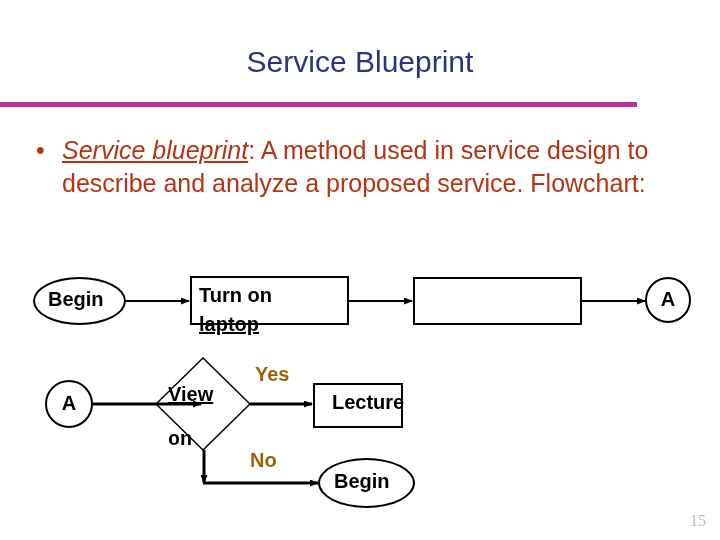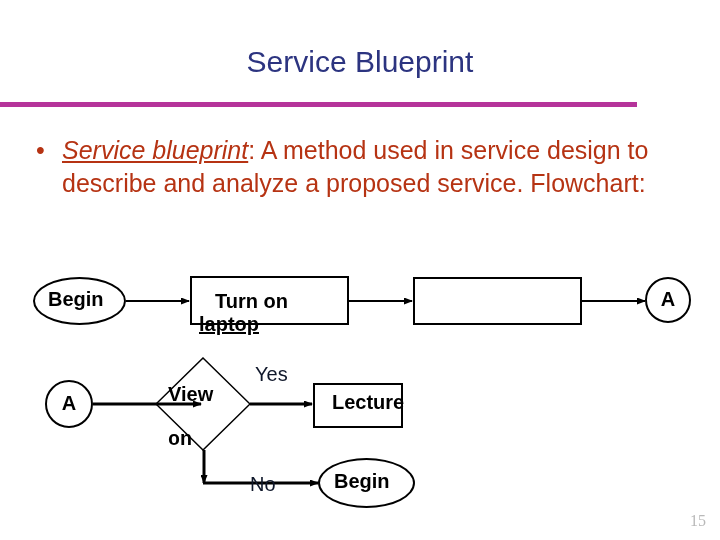--- a/index.html
+++ b/index.html
@@ -118,23 +118,23 @@
     font-size: 20px;
     font-weight: bold;
     line-height: 23px;
     color: #000000;
     font-family: "Liberation Sans", sans-serif;
   }
   .edge-label {
     position: absolute;
     white-space: nowrap;
     font-size: 20px;
-    font-weight: normal;
+    font-weight: bold;
     line-height: 23px;
-    color: #0f172a;
+    color: #a16207;
   }
 
   
   #page-number {
     position: absolute;
     right: 14px;
     bottom: 10px;
     font-size: 16px;
     color: #b9b9b9;
     font-family: "Liberation Serif", serif;
@@ -176,45 +176,45 @@
 
       <line x1="204" y1="450" x2="204" y2="483" stroke="#000" stroke-width="3" marker-end="url(#arrowhead)"></line>
 
       <line x1="203" y1="483" x2="318" y2="483" stroke="#000" stroke-width="3" marker-end="url(#arrowhead)"></line>
     </svg>
 
     <div class="node node-ellipse" style="left:33px; top:277px; width:93px; height:48px;"></div>
     <div class="node-label" style="left:48px; top:288px; width:62px; white-space:normal;">Begin</div>
 
     <div class="node node-rect" style="left:190px; top:276px; width:159px; height:49px;"></div>
-    <div class="node-label" style="left:199px; top:290px;margin-left:16px;">Turn on</div>
+    <div class="node-label" style="left:199px; top:284px;">Turn on</div>
     <div class="node-label" style="left:199px; top:313px;text-decoration:underline;">laptop</div>
 
     <div class="node node-rect" style="left:413px; top:277px; width:169px; height:48px;"></div>
 
     <div class="node node-circle" style="left:645px; top:277px; width:46px; height:46px;"></div>
     <div class="node-label" style="left:645px; top:288px; width:46px; text-align:center;">A</div>
 
     <div class="node node-circle" style="left:45px; top:380px; width:48px; height:48px;"></div>
     <div class="node-label" style="left:45px; top:392px; width:48px; text-align:center;">A</div>
 
     <div class="node-diamond-wrap" style="left:155px; top:357px; width:96px; height:94px;">
       <svg class="node-diamond-shape" viewBox="0 0 96 94" preserveAspectRatio="none">
         <polygon points="48,1 95,47 48,93 1,47" fill="none" stroke="#000000" stroke-width="1.5"></polygon>
       </svg>
     </div>
-    <div class="node-label" style="left:168px; top:383px;">View</div>
+    <div class="node-label" style="left:168px; top:383px;text-decoration:underline;">View</div>
     <div class="node-label" style="left:168px; top:428px;font-family:Liberation Mono, monospace;">on</div>
 
     <div class="edge-label" style="left:255px; top:363px;">Yes</div>
 
     <div class="node node-rect" style="left:313px; top:383px; width:90px; height:45px;"></div>
     <div class="node-label" style="left:332px; top:391px;">Lecture</div>
 
-    <div class="edge-label" style="left:250px; top:449px;margin-top:24px;">No</div>
+    <div class="edge-label" style="left:250px; top:449px;">No</div>
 
     <div class="node node-ellipse" style="left:318px; top:458px; width:97px; height:50px;"></div>
     <div class="node-label" style="left:334px; top:470px; width:62px; white-space:normal;">Begin</div>
 
   </div>
 
   <div id="page-number">15</div>
 
 </div>
 

